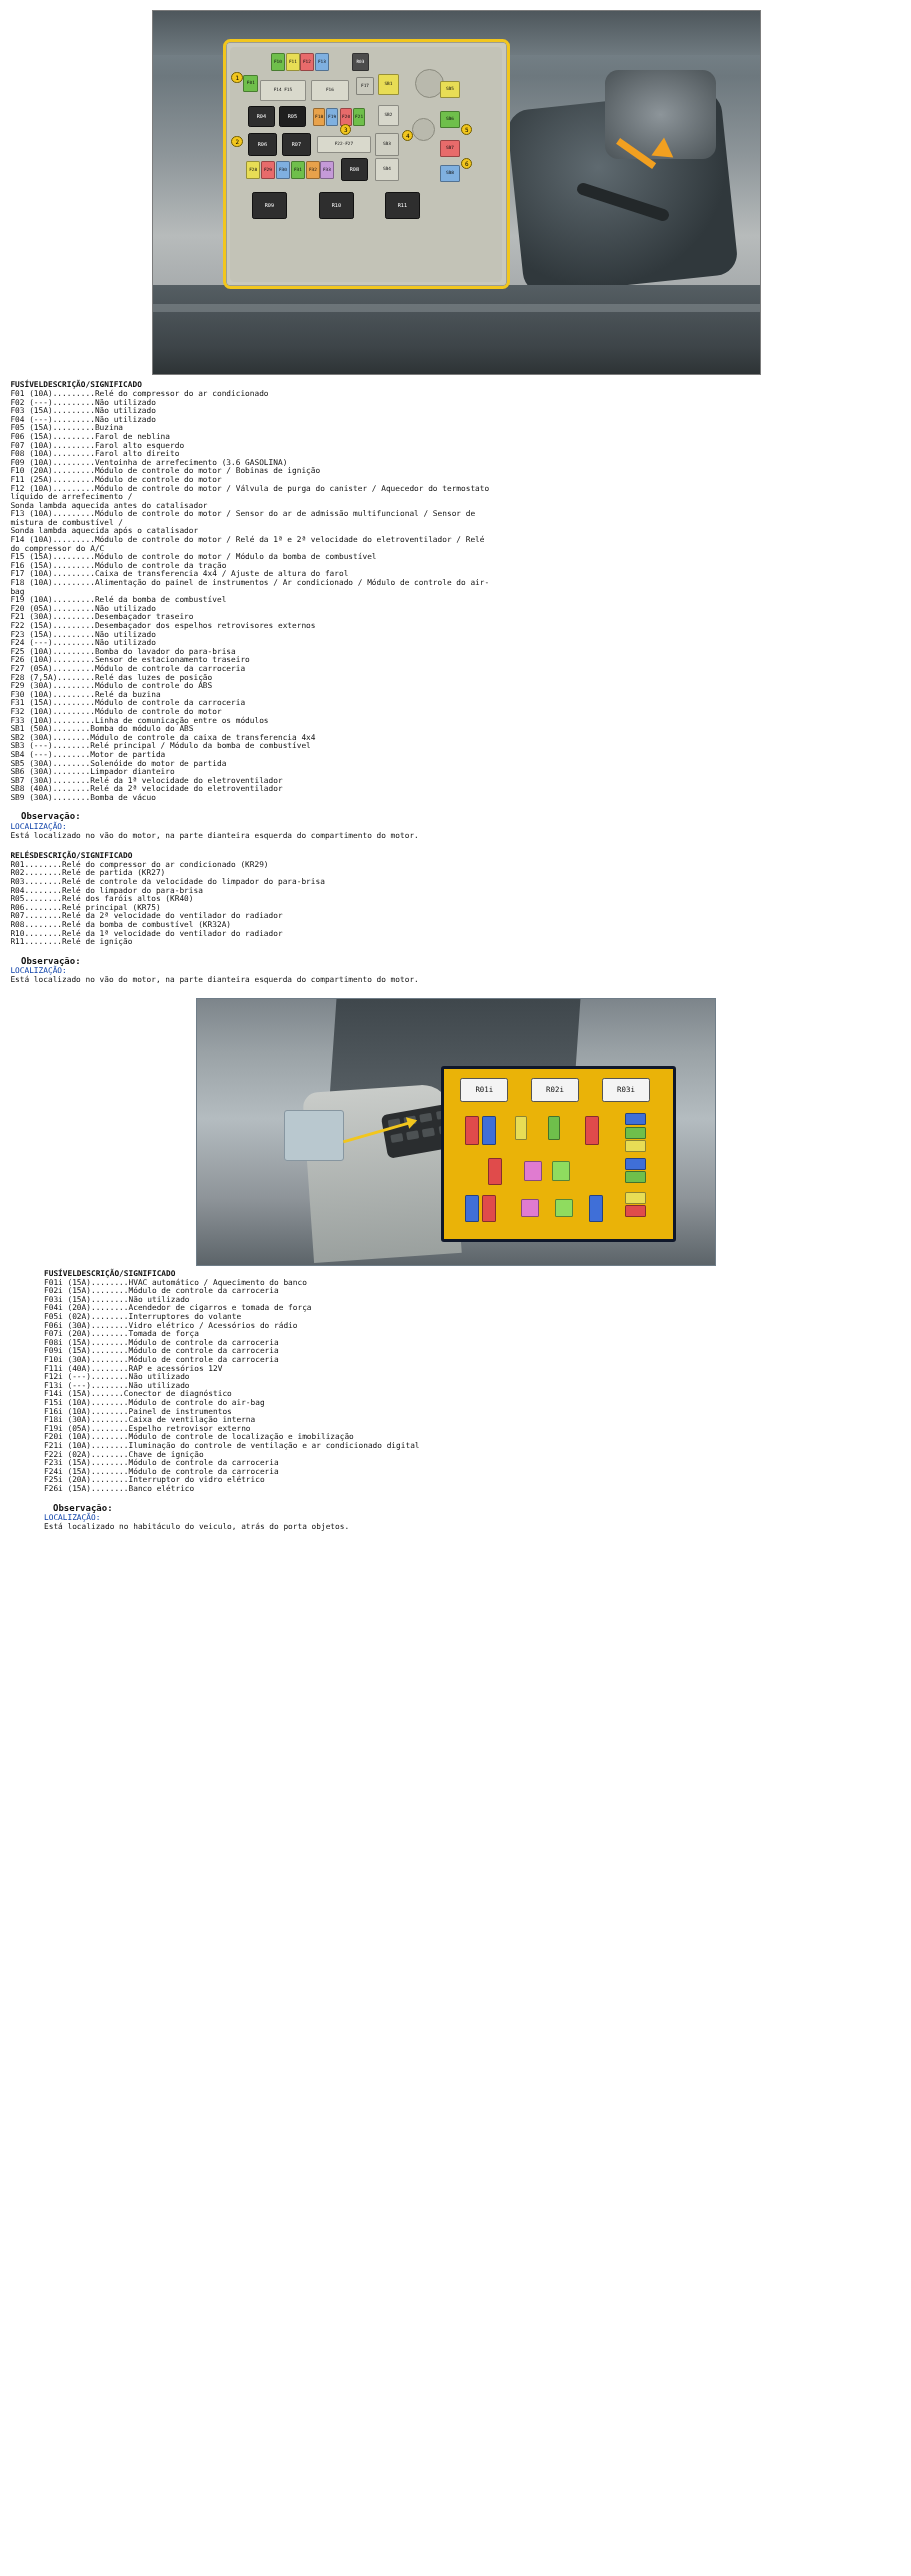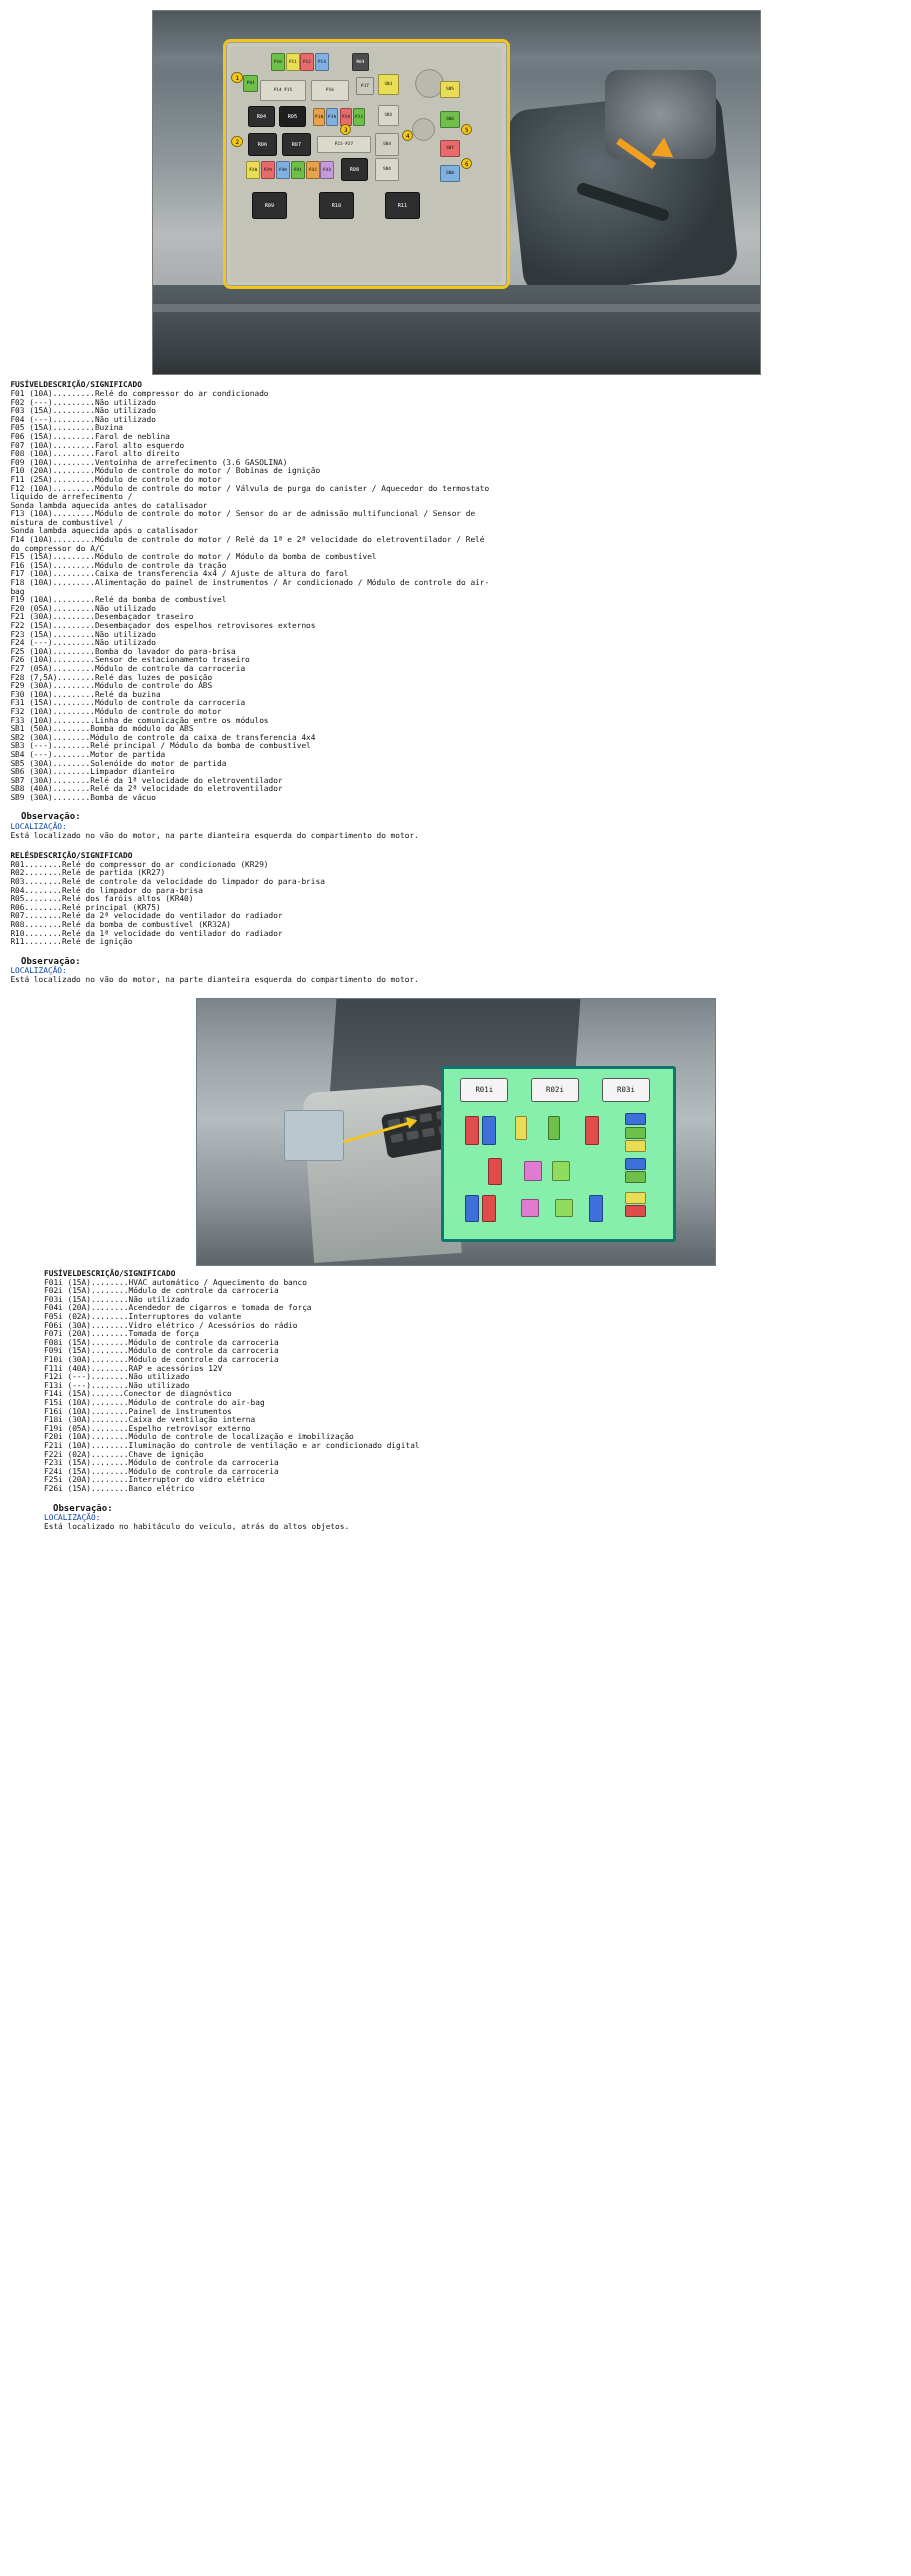--- a/index.html
+++ b/index.html
@@ -81,22 +81,22 @@
   .console{position:absolute;left:111px;top:89px;width:148px;height:170px;background:linear-gradient(180deg,#c9ccc9,#9aa09e);
       border-radius:15px 30px 0 0;transform:rotate(-4deg);}
   .switchpod{position:absolute;left:187px;top:110px;width:71px;height:44px;background:#2a2d2f;border-radius:6px;transform:rotate(-10deg);}
   .switchpod .sw{position:absolute;width:12px;height:8.1px;background:#4c5153;border-radius:1.5px;}
   .intbox{position:absolute;left:87px;top:111px;width:58px;height:49px;background:#b9c8cf;border:0.7px solid #8796a0;border-radius:3px;}
   .yellow-arrow2{position:absolute;left:145px;top:132px;width:68px;height:3px;background:#f2c61d;transform:rotate(-16deg);}
   .yellow-arrow2:after{content:"";position:absolute;right:-9px;top:-5.2px;border-left:10.4px solid #f2c61d;
       border-top:6.7px solid transparent;border-bottom:6.7px solid transparent;}
 
   .panel2{
-    position:absolute;left:244px;top:67px;width:229px;height:170px;background:#86efac;
-    border:3px solid #0f766e;border-radius:3px;
+    position:absolute;left:244px;top:67px;width:229px;height:170px;background:#eab308;
+    border:3px solid #0f172a;border-radius:3px;
   }
   .r-top{position:absolute;top:9px;width:46px;height:22px;border:0.7px solid #555;background:#f4f4f4;border-radius:2.2px;
       font-size:7.4px;display:flex;align-items:center;justify-content:center;font-family:"DejaVu Sans Mono",monospace;color:#111;}
   .f2{position:absolute;border-radius:1.5px;border:0.7px solid rgba(0,0,0,.4);font-size:4.4px;
       display:flex;align-items:center;justify-content:center;color:#111;font-family:"DejaVu Sans Mono",monospace;}
 </style>
 </head>
 <body>
 
 <div class="page">
@@ -313,17 +313,17 @@
 F20i (10A)........Módulo de controle de localização e imobilização
 F21i (10A)........Iluminação do controle de ventilação e ar condicionado digital
 F22i (02A)........Chave de ignição
 F23i (15A)........Módulo de controle da carroceria
 F24i (15A)........Módulo de controle da carroceria
 F25i (20A)........Interruptor do vidro elétrico
 F26i (15A)........Banco elétrico</div>
   </div>
   <div class="obs" style="margin-left:53px;">Observação:</div>
   <div class="txt loc-label" style="margin-left:44px;">LOCALIZAÇÃO:</div>
-  <div class="txt loc-text" style="margin-left:44px;">Está localizado no habitáculo do veiculo, atrás do altos objetos.</div>
+  <div class="txt loc-text" style="margin-left:44px;">Está localizado no habitáculo do veiculo, atrás do porta objetos.</div>
 
   <div style="height:30px;"></div>
 </div>
 
 
 </body></html>

